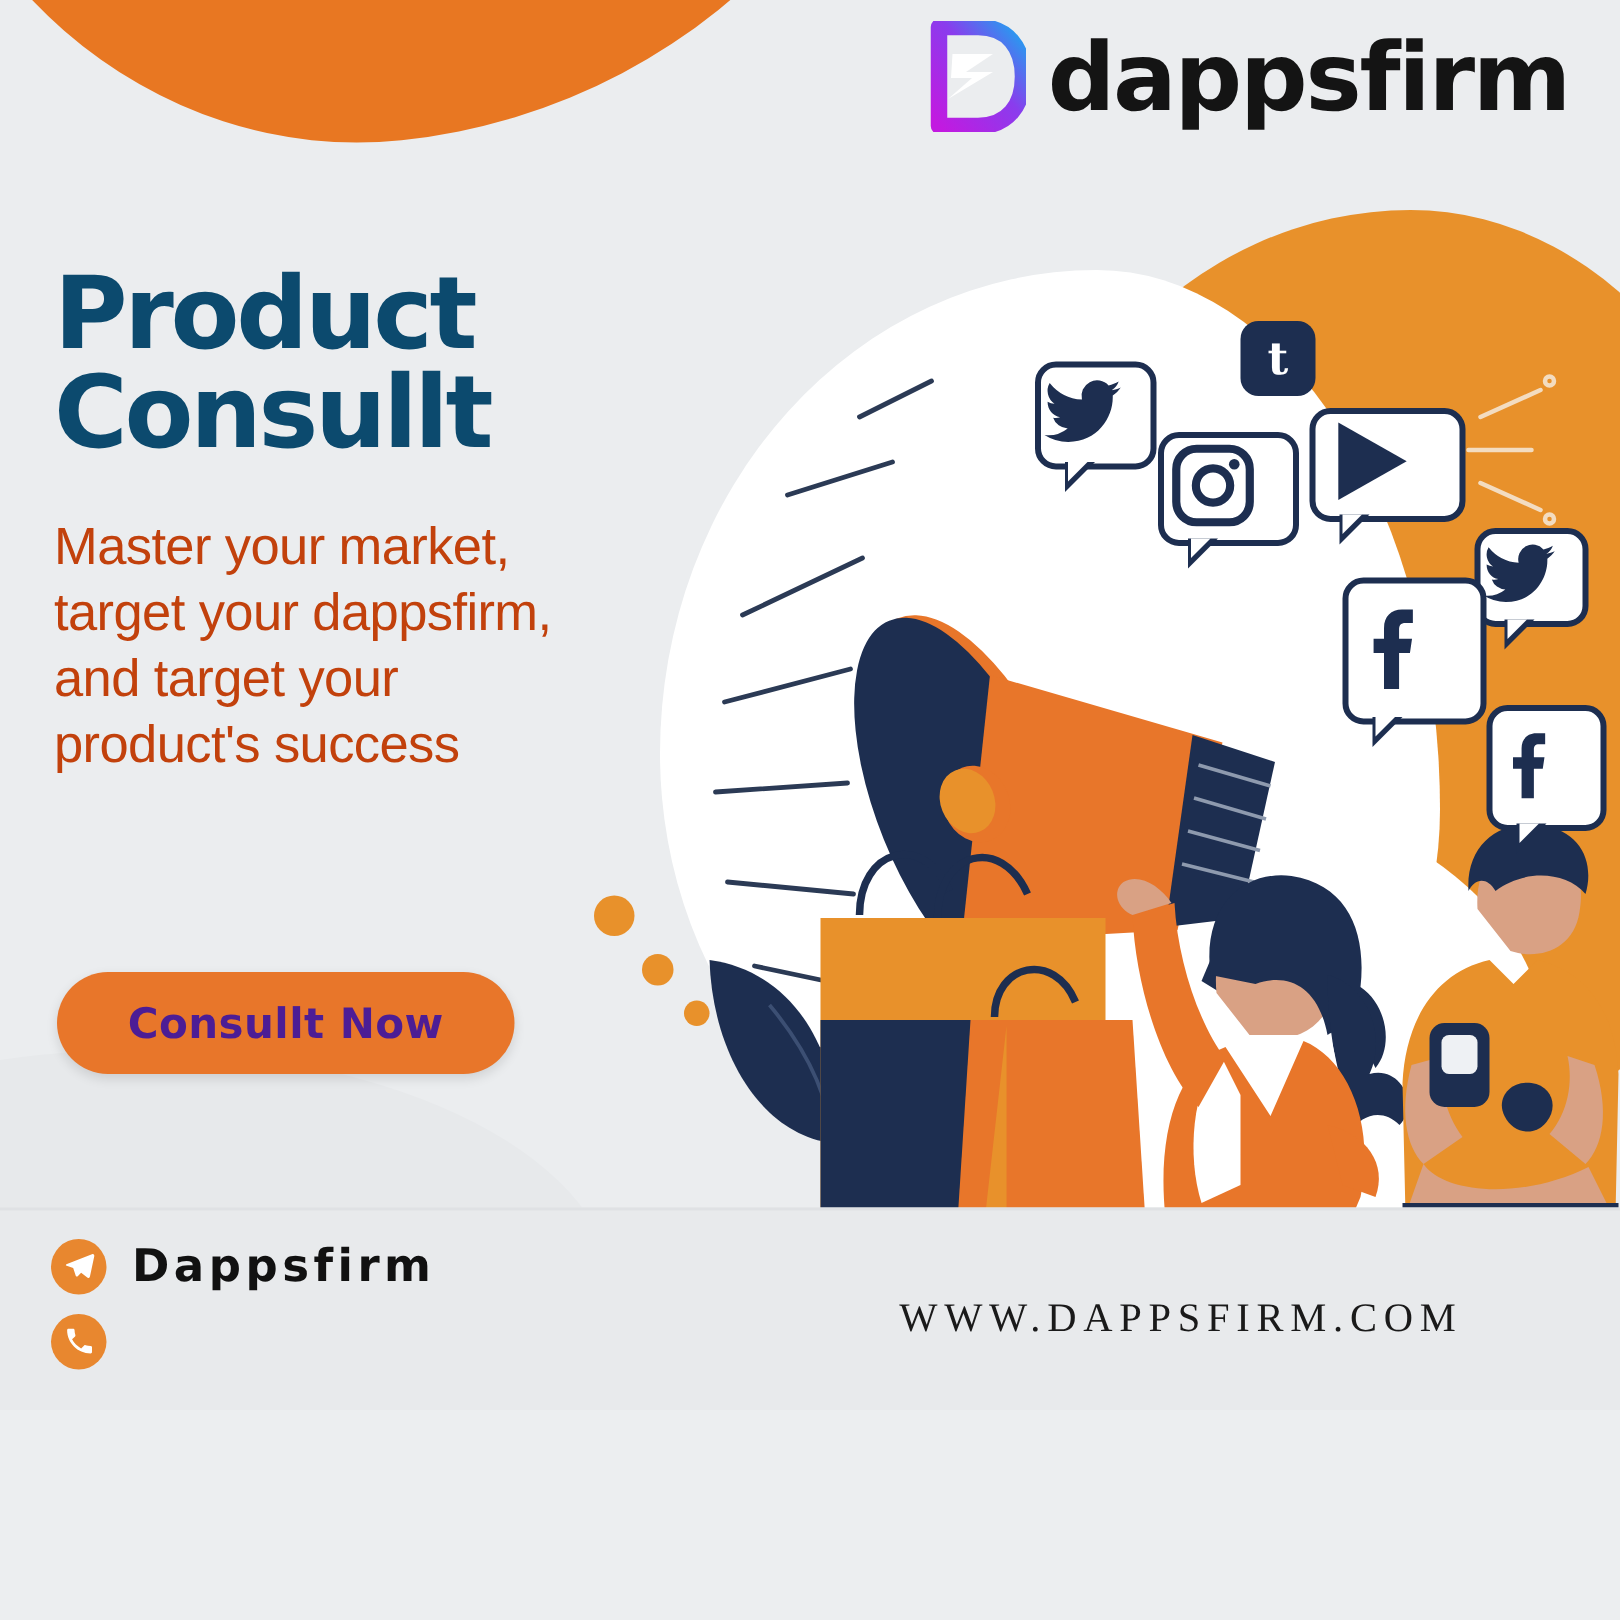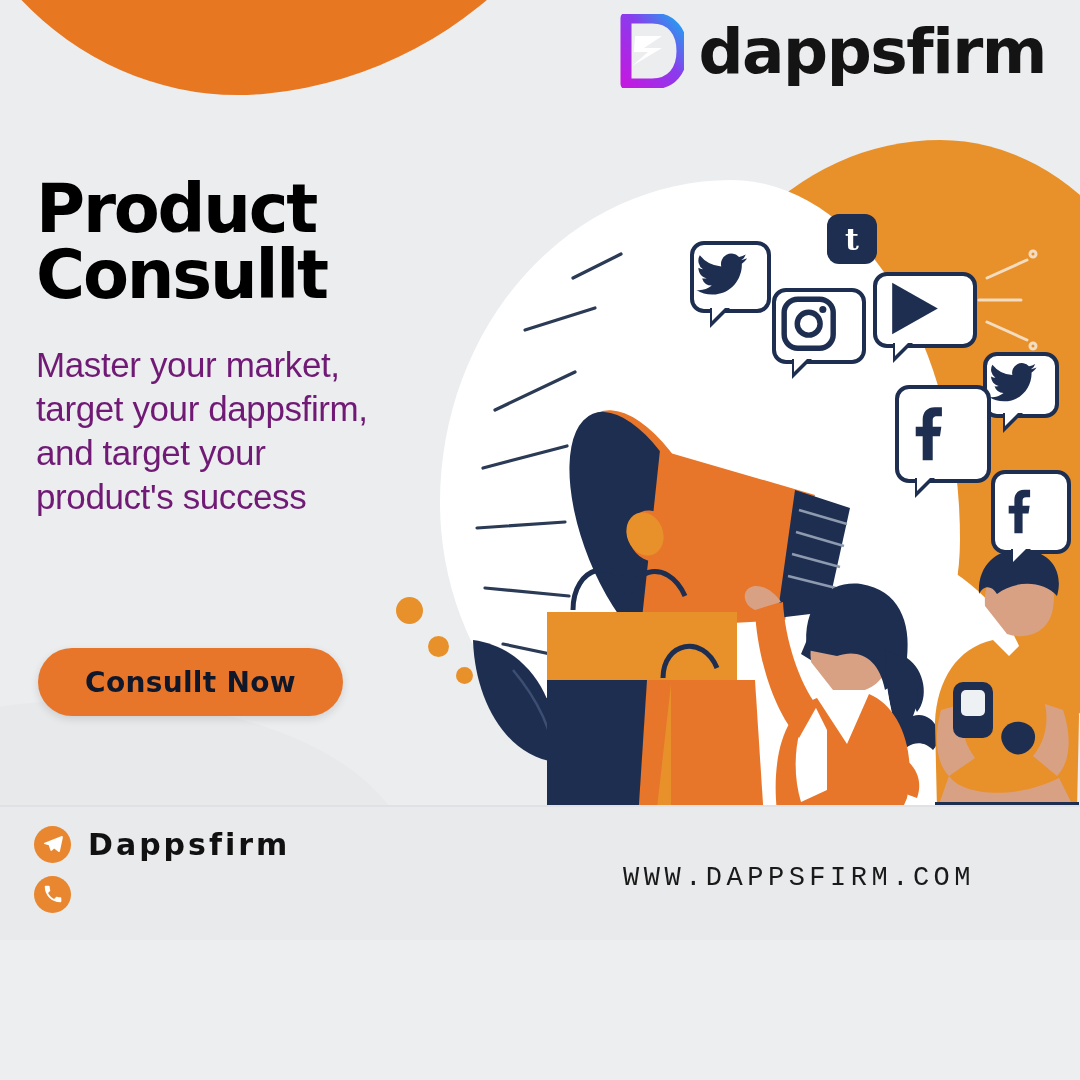--- a/index.html
+++ b/index.html
@@ -55,33 +55,33 @@
   .logo-text{
     font-size:63px;font-weight:700;color:#141414;letter-spacing:-1.5px;
     font-family:"DejaVu Sans", sans-serif;line-height:1;
   }
 
   
   .copy{position:absolute;left:36px;top:176px;width:470px;}
   .headline{
     font-family:"DejaVu Sans", sans-serif;
     font-size:67px;line-height:.99;font-weight:700;
-    color:#000000;letter-spacing:-2.2px;margin:0;
+    color:#0c4a6e;letter-spacing:-2.2px;margin:0;
   }
   .headline span{display:block;}
   .subcopy{
-    margin:34px 0 0 0;font-size:35px;line-height:1.26;color:#701a75;
+    margin:34px 0 0 0;font-size:35px;line-height:1.26;color:#c2410c;
     font-weight:400;letter-spacing:-.4px;
   }
   .subcopy span{display:block;}
   .cta{
     position:absolute;left:38px;top:648px;
     width:305px;height:68px;border:none;cursor:pointer;
     background:#e8762a;border-radius:40px;
-    color:#0f172a;font-size:28px;font-weight:700;letter-spacing:.3px;
+    color:#4c1d95;font-size:28px;font-weight:700;letter-spacing:.3px;
     font-family:"DejaVu Sans", sans-serif;
     display:flex;align-items:center;justify-content:center;
     box-shadow:0 3px 8px rgba(0,0,0,.12);
   }
 
   
   .illus{position:absolute;left:455px;top:150px;width:625px;height:740px;}
   .illus svg{display:block;width:100%;height:100%;}
 
   
@@ -125,21 +125,21 @@
   }
   .cicon svg{width:22px;height:22px;fill:#fff;}
   .ctext{
     font-family:"DejaVu Sans", sans-serif;font-weight:700;color:#111;
   }
   .c-name{font-size:30px;letter-spacing:3px;}
   .c-phone{font-size:33px;letter-spacing:0px;}
   .website{
     position:absolute;right:105px;top:58px;
     font-size:27px;letter-spacing:4.5px;color:#1a1a1a;font-weight:400;
-    font-family:Liberation Mono, monospace;
+    font-family:Liberation Serif, serif;
   }
 </style>
 </head>
 <body>
 
 <div class="banner">
 
   <div class="bg-layer">
     <div class="shape-top-orange"></div>
     <div class="shape-bottom-circle"></div>

